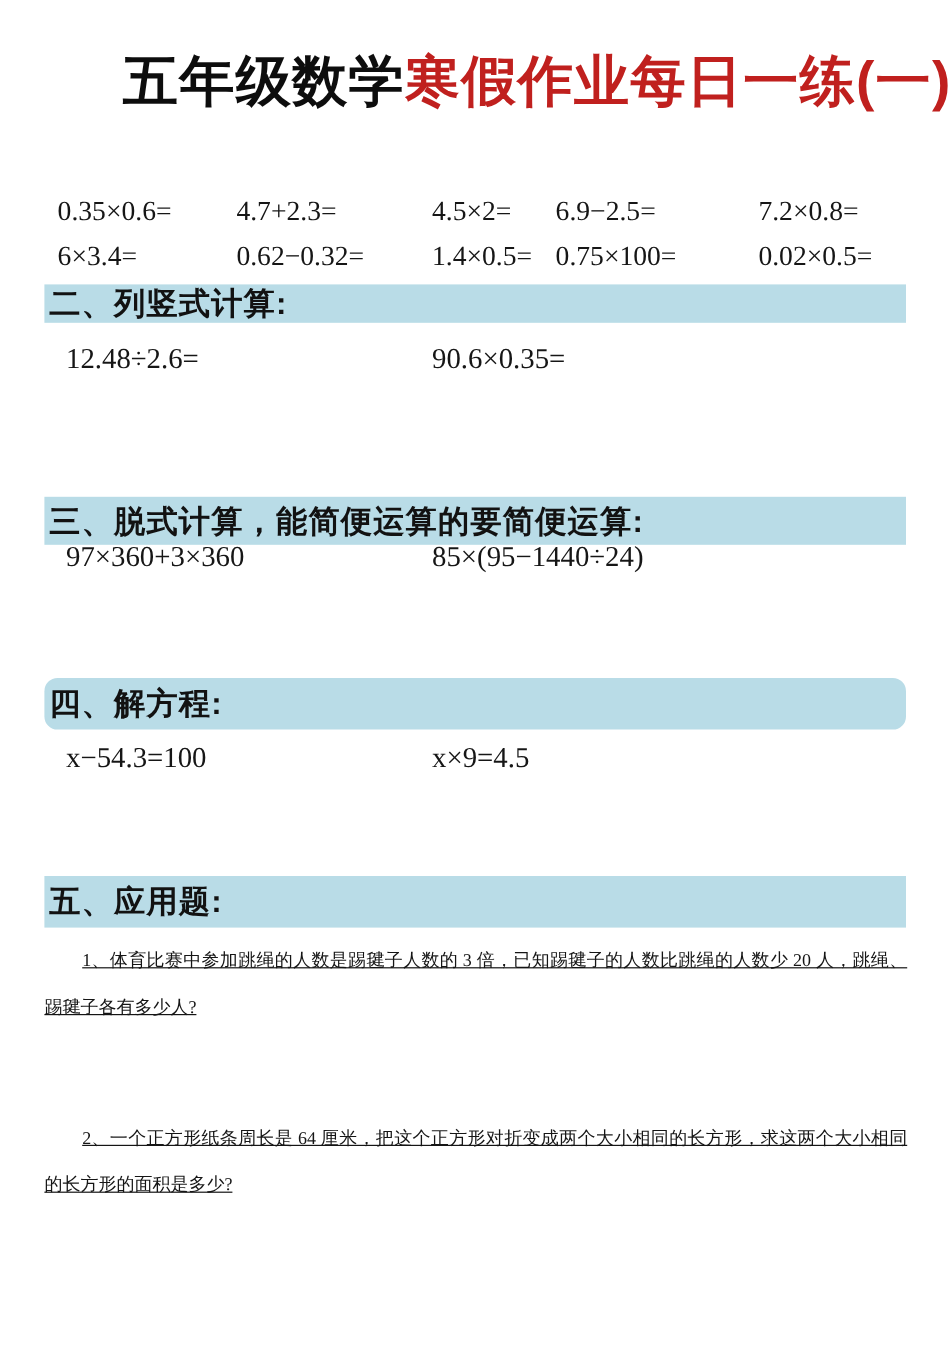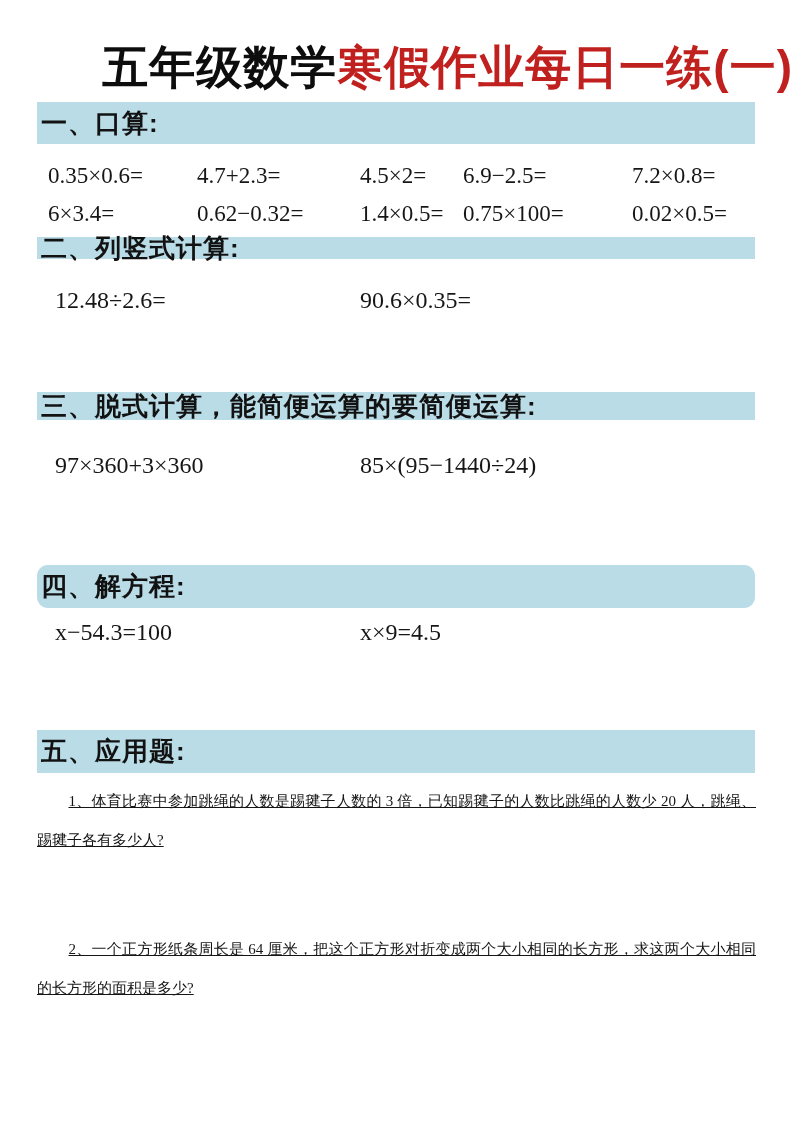--- a/index.html
+++ b/index.html
@@ -27,22 +27,22 @@
   .t-black{color:#0d0d0d;}
   .t-red{color:var(--title-red);}
   
   .band{
     position:absolute;left:37px;width:718px;
     background:var(--band-blue);
     display:flex;align-items:center;
     box-sizing:border-box;padding-left:4px;
   }
   .b1{top:102px;height:42px;}
-  .b2{top:237px;height:22px;}
-  .b3{top:392px;height:28px;}
+  .b2{top:237px;height:32px;}
+  .b3{top:414px;height:40px;}
   .b4{top:565px;height:43px;border-radius:11px;}
   .b5{top:730px;height:43px;text-align:center;}
   .hd{
     font-family:"Liberation Sans", sans-serif;
     font-weight:700;font-size:26px;color:#121212;
     white-space:nowrap;letter-spacing:1px;
   }
   
   .abs-row{position:absolute;left:0;width:100%;height:30px;}
   .abs-row span{position:absolute;top:0;white-space:nowrap;}
@@ -67,23 +67,20 @@
     letter-spacing:9px;white-space:pre;
   }
 </style>
 </head>
 <body>
 
 <div class="page">
 
   <h1 class="title"><span class="t-black">五年级数学</span><span class="t-red">寒假作业每日一练(一)</span></h1>
 
-  <div class="band b1">
-    <span class="hd">一、口算:</span>
-  </div>
   <div class="abs-row oral" style="top:163px">
     <span class="c1">0.35×0.6=</span>
     <span class="c2">4.7+2.3=</span>
     <span class="c3">4.5×2=</span>
     <span class="c4">6.9−2.5=</span>
     <span class="c5">7.2×0.8=</span>
   </div>
   <div class="abs-row oral" style="top:201px">
     <span class="c1">6×3.4=</span>
     <span class="c2">0.62−0.32=</span>

